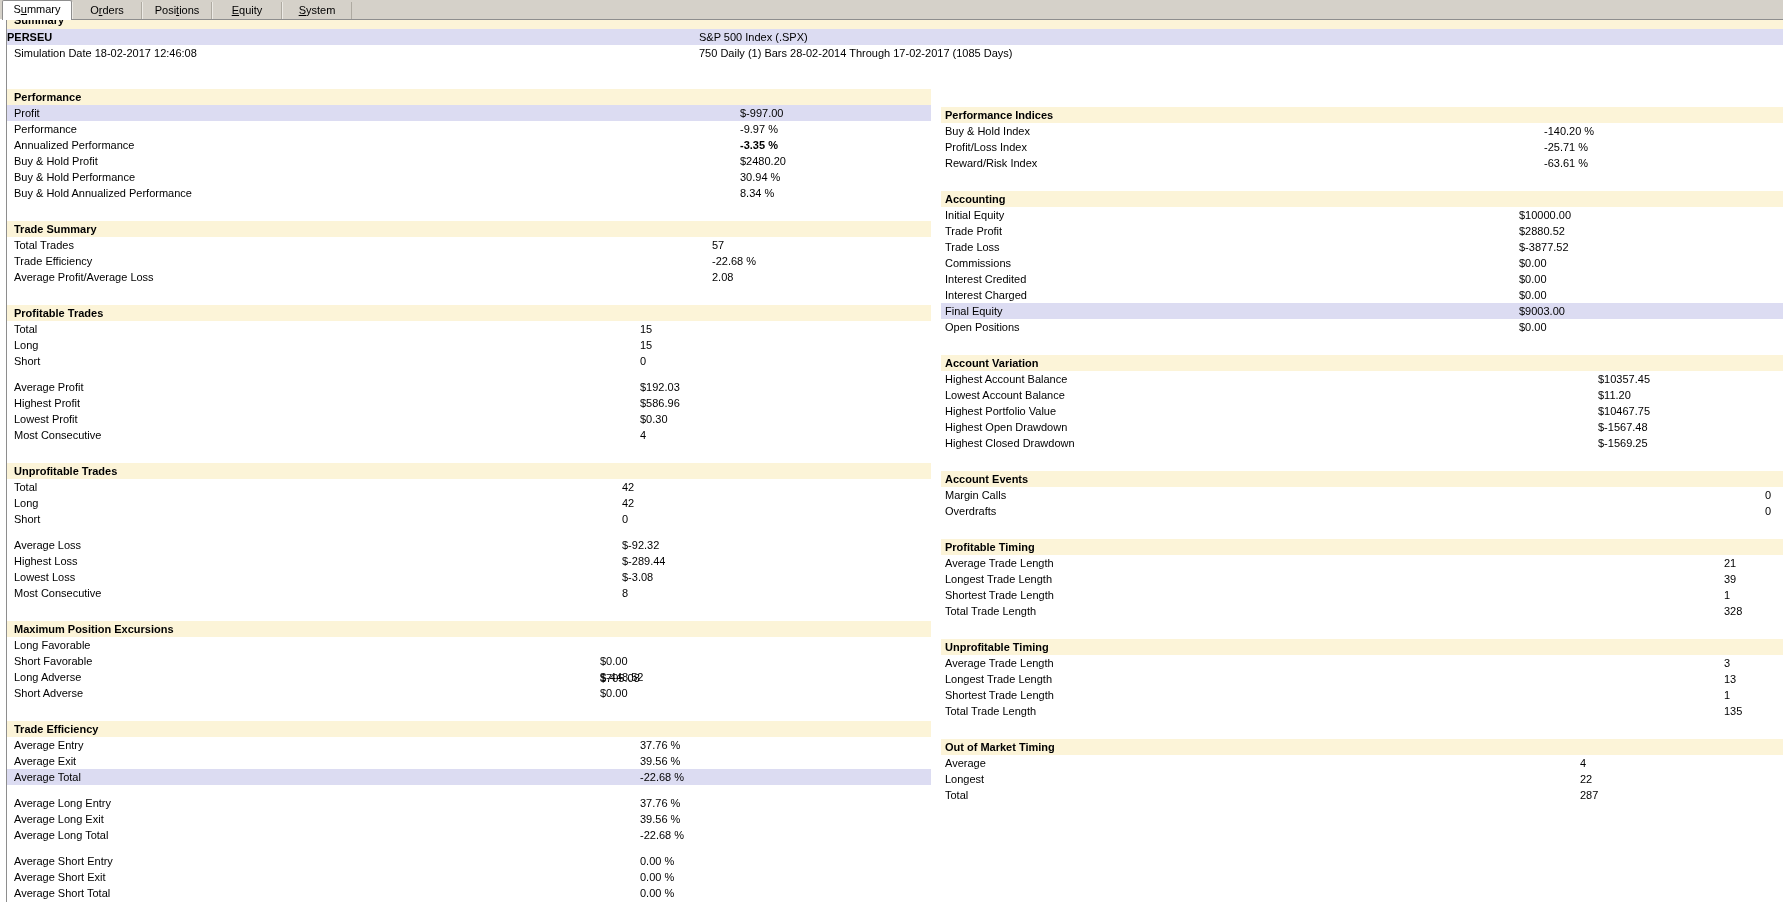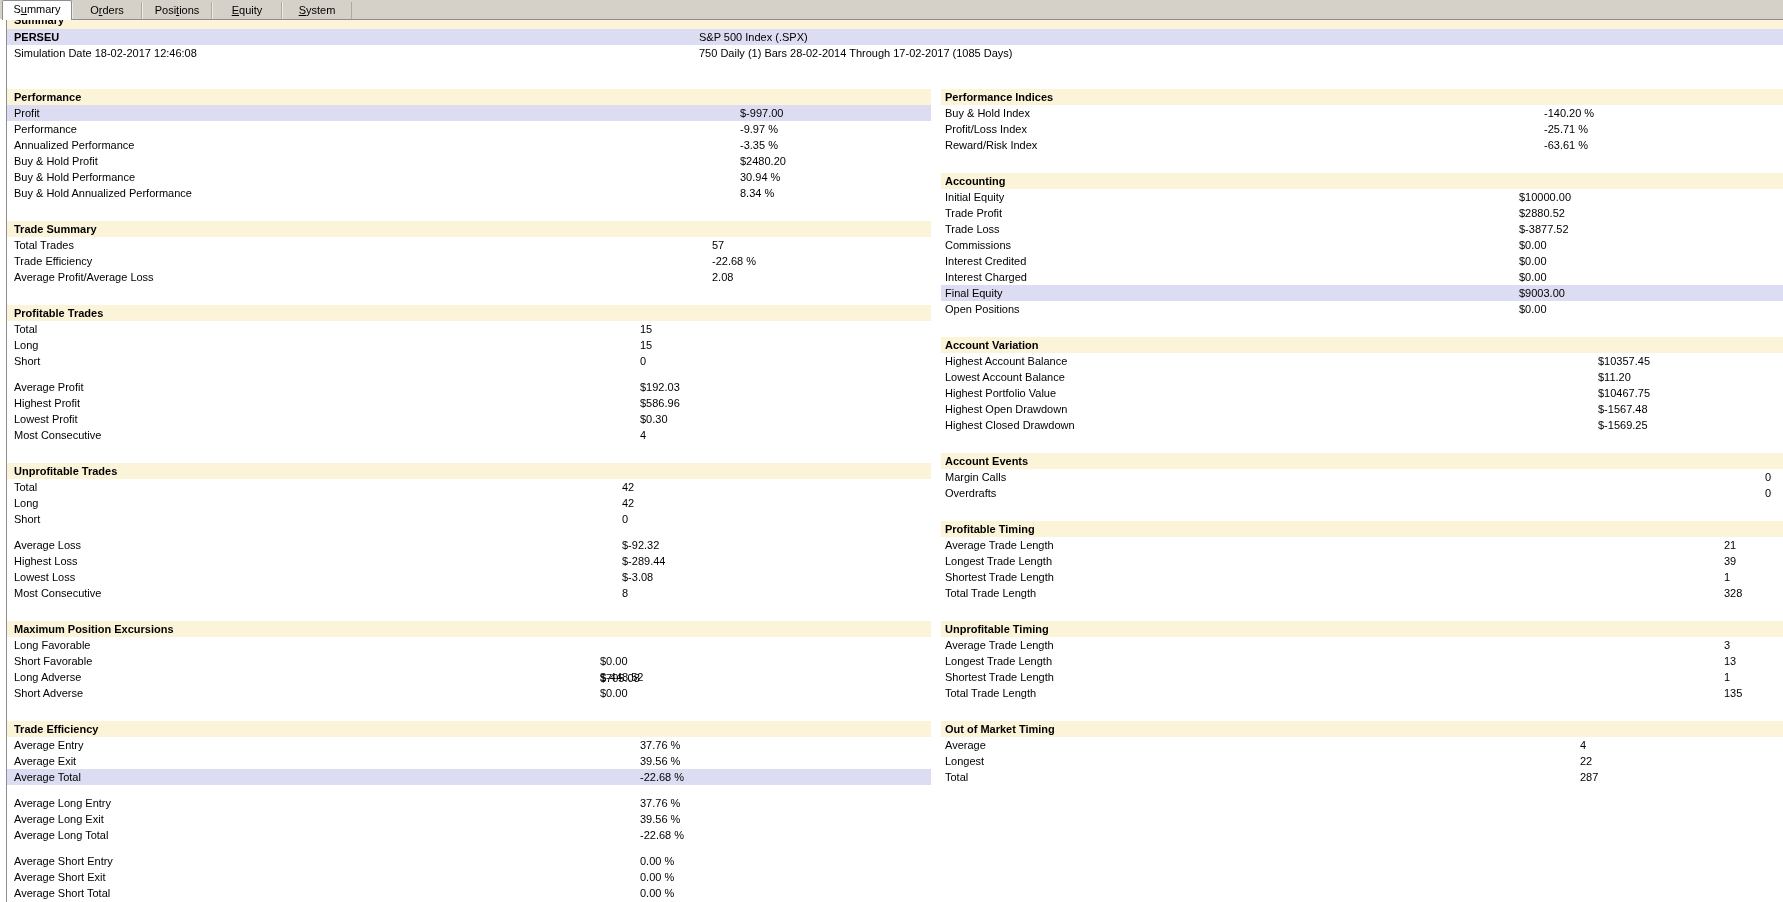--- a/index.html
+++ b/index.html
@@ -33,27 +33,27 @@
     box-sizing:border-box; z-index:1;
   }
   .clipped-title {
     height:9px; overflow:hidden; background:var(--cream); position:relative;
   }
   .clipped-title span {
     position:absolute; top:-8px; left:7px; font-weight:bold; line-height:16px;
   }
   .row-strategy { height:16px; line-height:16px; background:var(--lav); position:relative; }
   .row-simdate  { height:16px; line-height:16px; background:#fff; position:relative; }
-  .row-strategy .left-cell { font-weight:bold; padding-left:7px; }
+  .row-strategy .left-cell { font-weight:bold; }
   .row-simdate  .left-cell { padding-left:7px; }
   .mid-cell { position:absolute; top:0; left:692px; }
   
   .col { position:absolute; top:69px; }
   .col-left  { left:0px;   width:924px; }
-  .col-right { left:934px; width:843px; }
+  .col-right { left:934px; width:843px;margin-top:18px; }
   .section + .section { margin-top:20px; }
   .sec-header {
     height:16px; line-height:16px; background:var(--cream);
     font-weight:bold; padding-left:7px; box-sizing:border-box;
   }
   .col-right .sec-header { padding-left:4px; }
   .row { height:16px; line-height:16px; position:relative; }
   .row.hl { background:var(--lav); }
   .row .lbl { padding-left:7px; }
   .col-right .row .lbl { padding-left:4px; }
@@ -81,21 +81,21 @@
   </div>
   <div class="row-simdate">
     <span class="left-cell">Simulation Date 18-02-2017 12:46:08</span>
     <span class="mid-cell">750 Daily (1) Bars 28-02-2014 Through 17-02-2017 (1085 Days)</span>
   </div>
   <div class="col col-left" id="col-left">
       <div class="section">
         <div class="sec-header">Performance</div>
         <div class="row hl"><span class="lbl">Profit</span><span class="val" style="left: 733px;">$-997.00</span></div>
         <div class="row"><span class="lbl">Performance</span><span class="val" style="left: 733px;">-9.97 %</span></div>
-        <div class="row"><span class="lbl">Annualized Performance</span><span class="val" style="left: 733px;">-3.35 %</span></div>
+        <div class="row"><span class="lbl">Annualized Performance</span><span class="val" style="left: 733px; font-weight: bold;">-3.35 %</span></div>
         <div class="row"><span class="lbl">Buy &amp; Hold Profit</span><span class="val" style="left: 733px;">$2480.20</span></div>
         <div class="row"><span class="lbl">Buy &amp; Hold Performance</span><span class="val" style="left: 733px;">30.94 %</span></div>
         <div class="row"><span class="lbl">Buy &amp; Hold Annualized Performance</span><span class="val" style="left: 733px;">8.34 %</span></div>
       </div>
       <div class="section">
         <div class="sec-header">Trade Summary</div>
         <div class="row"><span class="lbl">Total Trades</span><span class="val" style="left: 705px;">57</span></div>
         <div class="row"><span class="lbl">Trade Efficiency</span><span class="val" style="left: 705px;">-22.68 %</span></div>
         <div class="row"><span class="lbl">Average Profit/Average Loss</span><span class="val" style="left: 705px;">2.08</span></div>
       </div>

